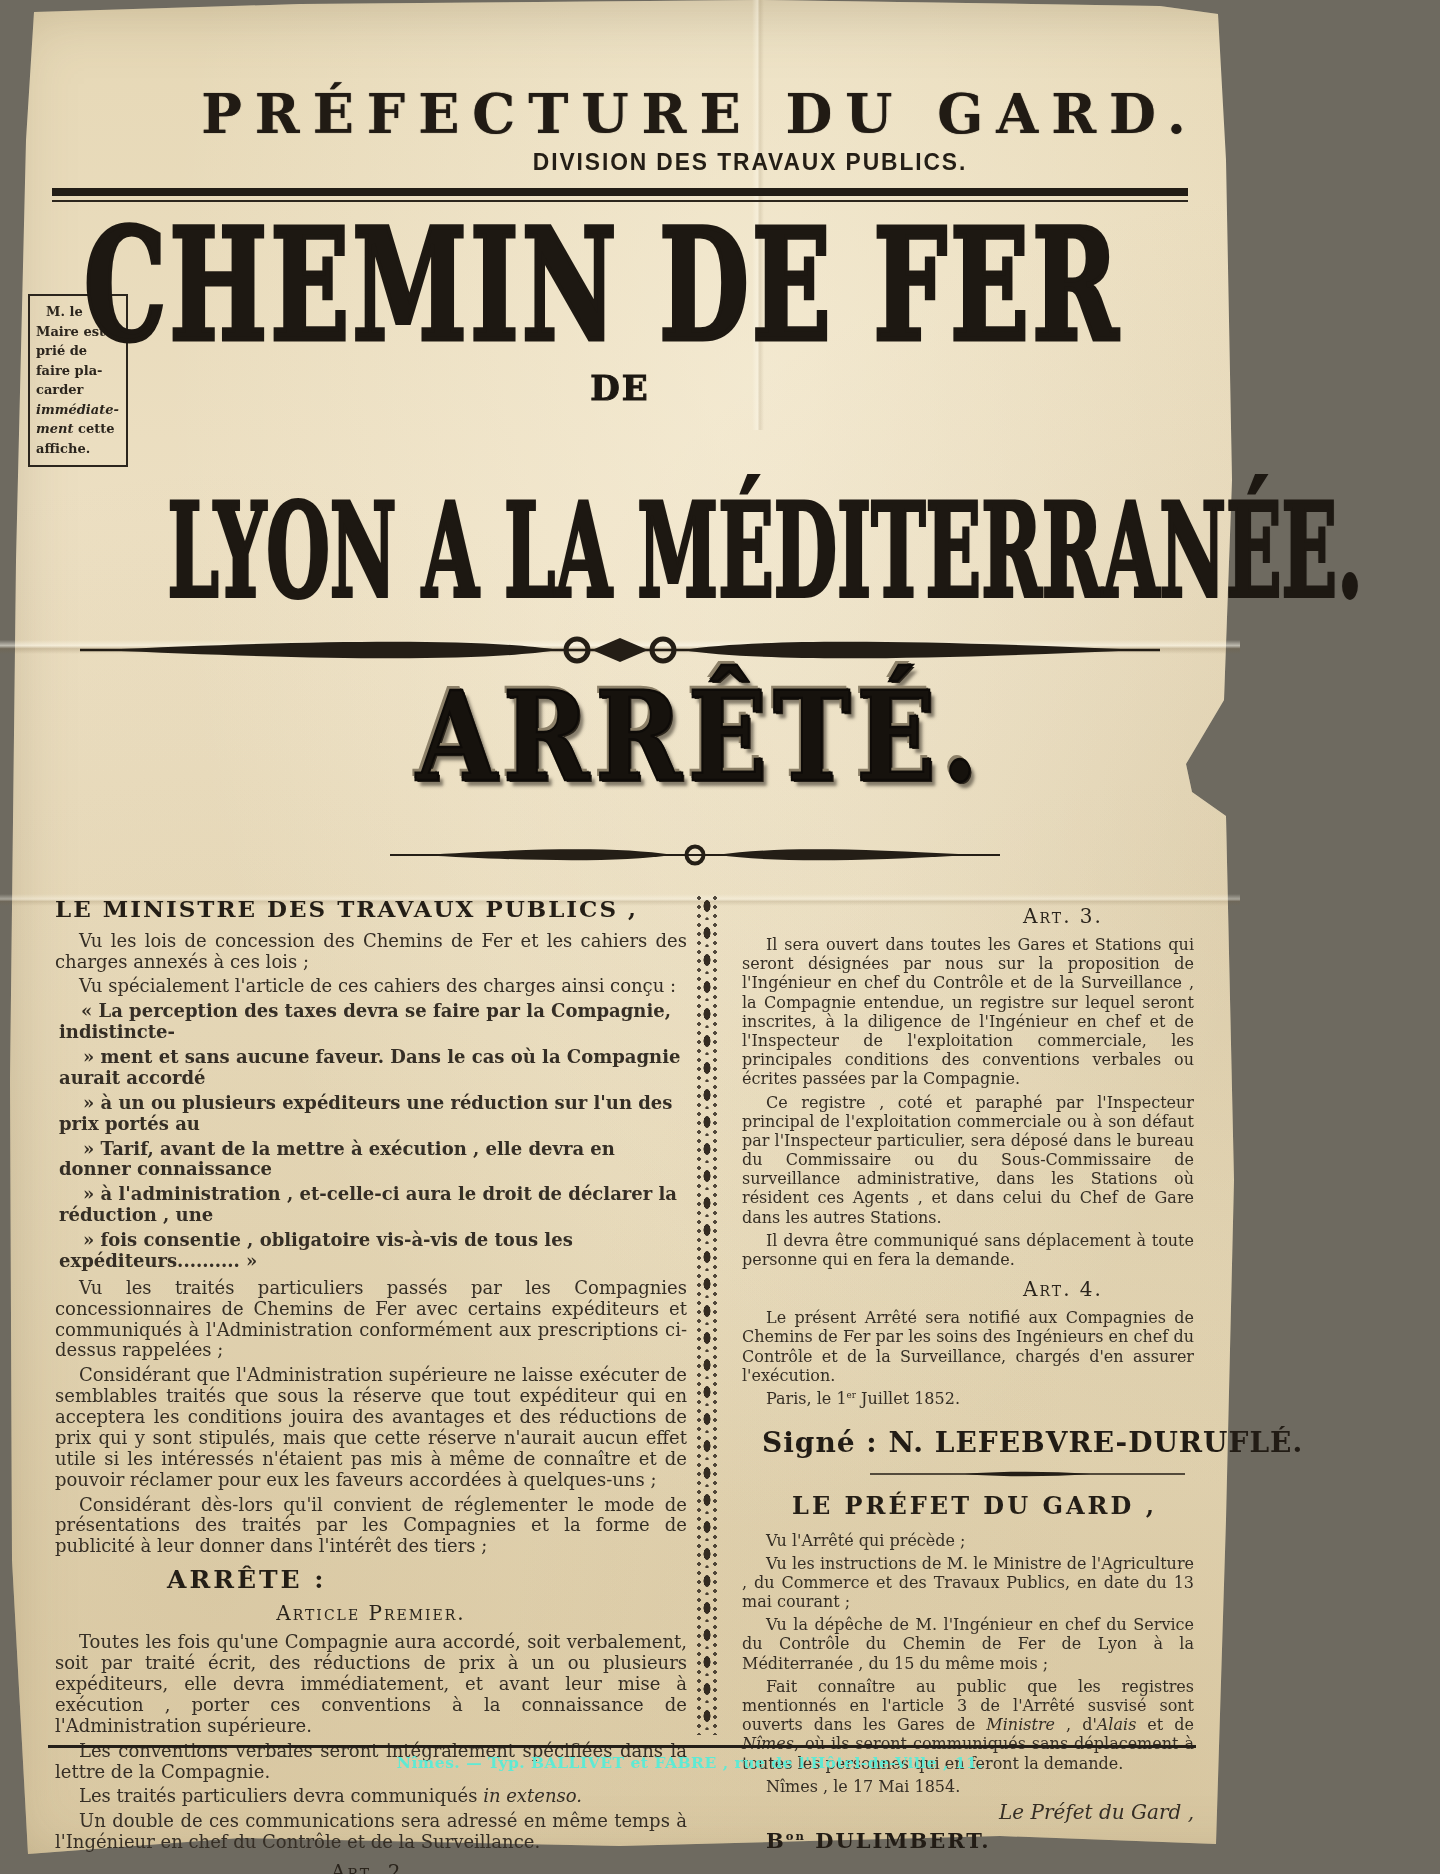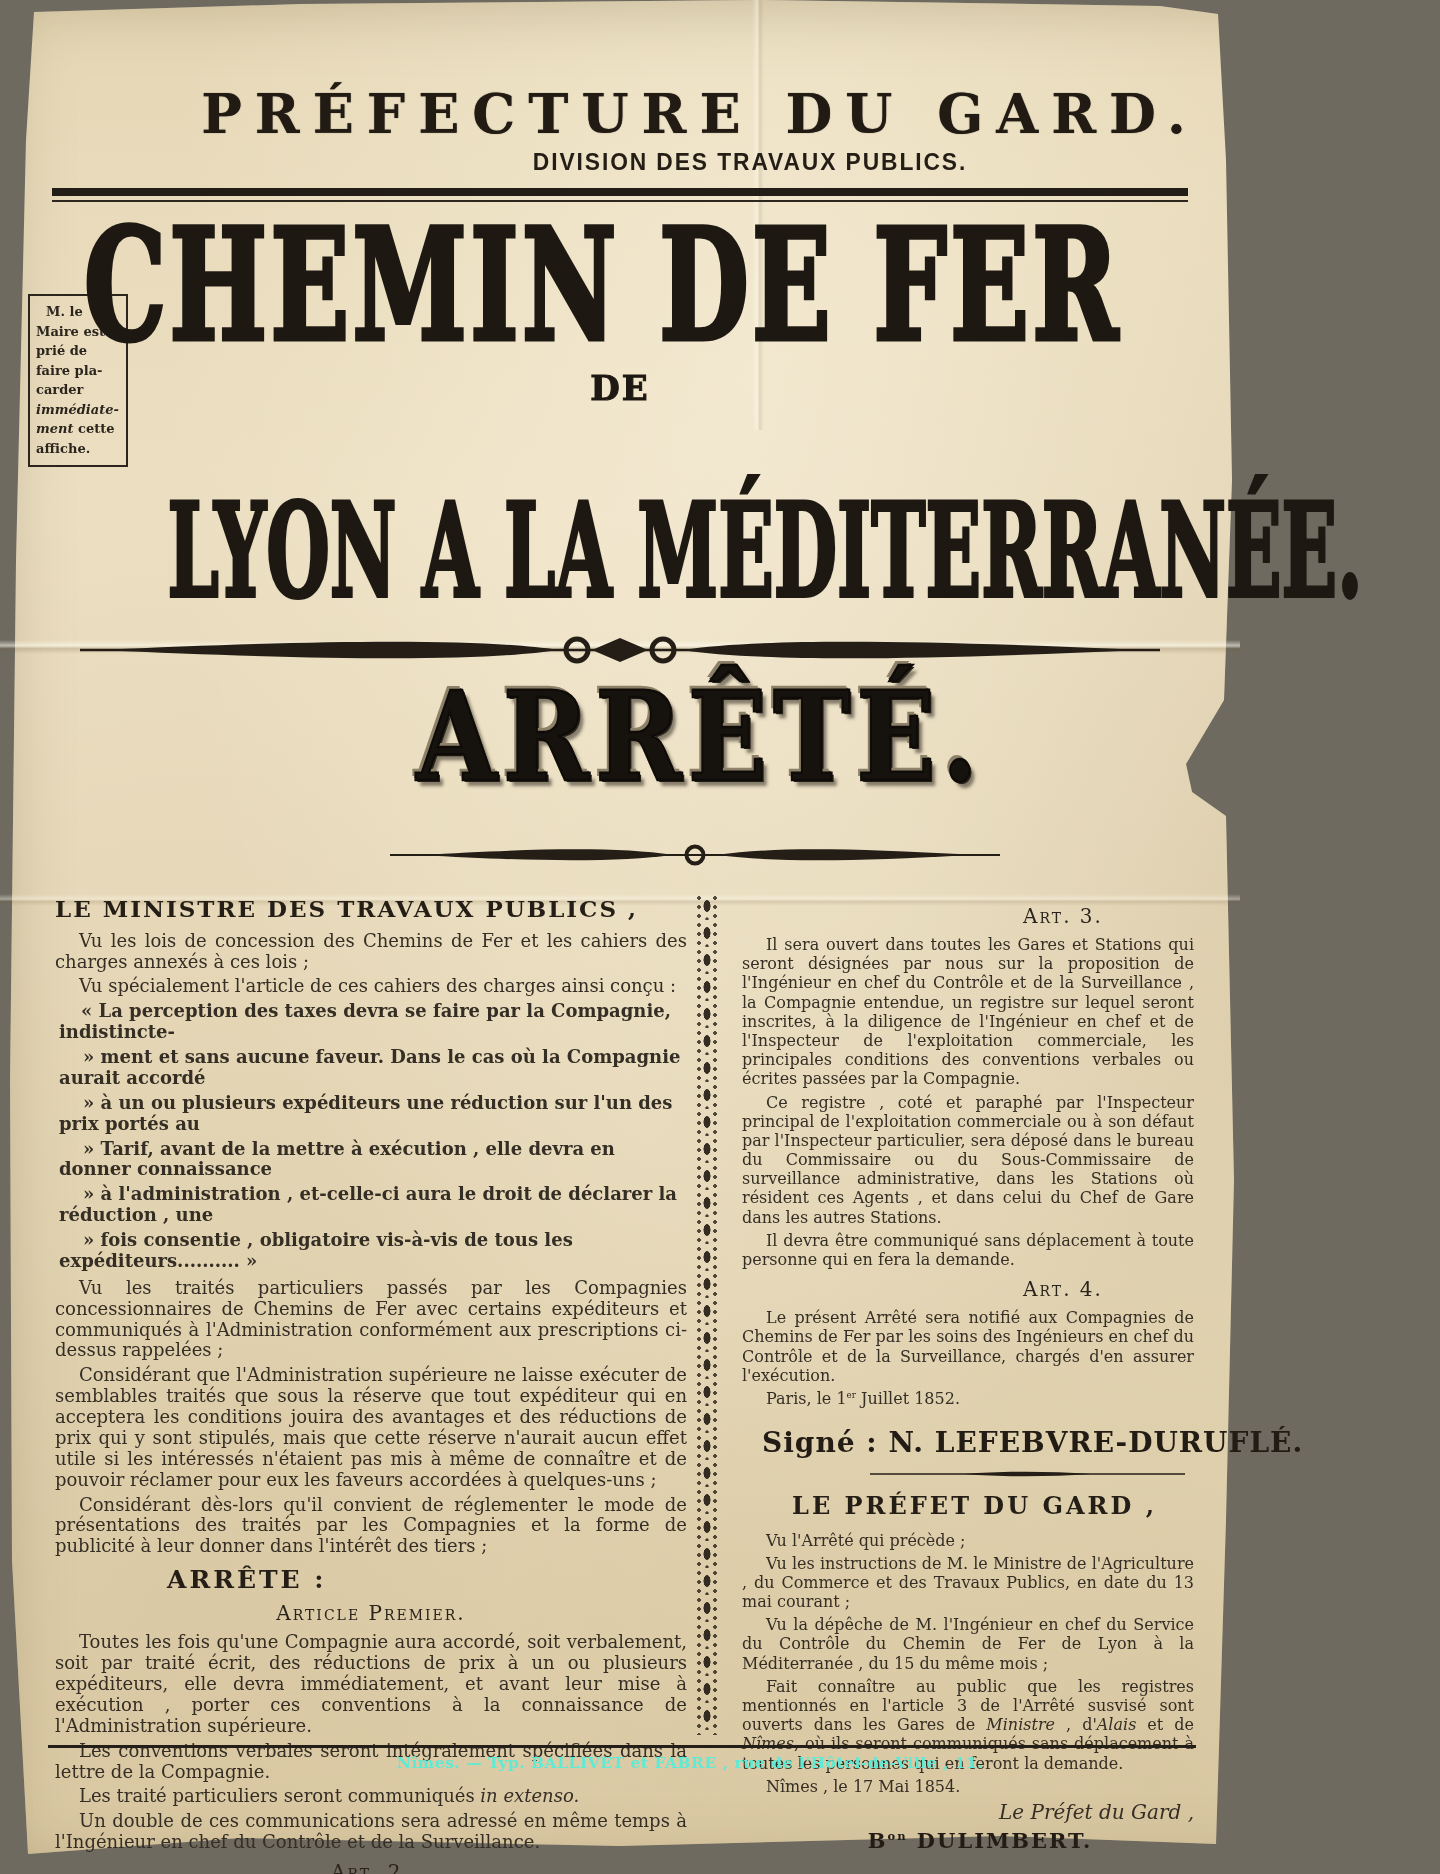--- a/index.html
+++ b/index.html
@@ -78,21 +78,21 @@
   .quote-line.first{text-indent:22px;}
   .arrete-heading{font-size:25px;font-weight:bold;letter-spacing:3px;margin:8px 0 2px 112px;color:#241e16;}
   .art-heading{font-variant:small-caps;font-size:20px;letter-spacing:2px;text-align:center;margin:8px 0 7px;color:#2a241c;}
   .art-heading.shift-right{position:relative;left:95px;}
   .it{font-style:italic;}
   .date-line{margin:8px 0 6px 28px;text-indent:0;}
   .signature{font-size:28px;font-weight:bold;letter-spacing:1px;text-align:center;margin:18px 0 6px 20px;color:#221c15;white-space:nowrap;}
   .sig-divider{display:block;margin:10px 0 14px 128px;width:315px;height:8px;}
   .prefet-heading{font-size:24px;font-weight:bold;letter-spacing:3px;margin:0 0 10px 50px;color:#241e16;white-space:nowrap;}
   .signoff-role{font-style:italic;font-size:20px;text-align:right;margin:14px 40px 6px 0;text-indent:0;}
-  .signoff-name{font-size:21px;font-weight:bold;letter-spacing:2px;text-align:center;margin:4px 28px 0 0;text-indent:0;color:#221c15;}
+  .signoff-name{font-size:21px;font-weight:bold;letter-spacing:2px;text-align:left;margin:4px 28px 0 0;text-indent:0;color:#221c15;}
   sup{font-size:.55em;vertical-align:super;line-height:0;}
 
   
   .col-divider{position:absolute;top:893px;left:695px;width:24px;height:842px;
     background-image:
       radial-gradient(ellipse 6px 10px at 12px 13px, rgba(43,35,26,.95) 55%, rgba(43,35,26,0) 62%),
       radial-gradient(circle 2px at 4px 5px, rgba(43,35,26,.8) 98%, rgba(43,35,26,0)),
       radial-gradient(circle 2px at 20px 5px, rgba(43,35,26,.8) 98%, rgba(43,35,26,0)),
       radial-gradient(circle 1.6px at 12px 26px, rgba(43,35,26,.85) 98%, rgba(43,35,26,0));
     background-size:24px 27px,24px 9px,24px 9px,24px 27px;
@@ -160,21 +160,21 @@
       <p class="quote-line">» à l'administration , et-celle-ci aura le droit de déclarer la réduction , une</p>
       <p class="quote-line">» fois consentie , obligatoire vis-à-vis de tous les expéditeurs.......... »</p>
     </div>
     <p>Vu les traités particuliers passés par les Compagnies concessionnaires de Chemins de Fer avec certains expéditeurs et communiqués à l'Administration conformément aux prescriptions ci-dessus rappelées ;</p>
     <p>Considérant que l'Administration supérieure ne laisse exécuter de semblables traités que sous la réserve que tout expéditeur qui en acceptera les conditions jouira des avantages et des réductions de prix qui y sont stipulés, mais que cette réserve n'aurait aucun effet utile si les intéressés n'étaient pas mis à même de connaître et de pouvoir réclamer pour eux les faveurs accordées à quelques-uns ;</p>
     <p>Considérant dès-lors qu'il convient de réglementer le mode de présentations des traités par les Compagnies et la forme de publicité à leur donner dans l'intérêt des tiers ;</p>
     <div class="arrete-heading">ARRÊTE :</div>
     <div class="art-heading">Article Premier.</div>
     <p>Toutes les fois qu'une Compagnie aura accordé, soit verbalement, soit par traité écrit, des réductions de prix à un ou plusieurs expéditeurs, elle devra immédiatement, et avant leur mise à exécution , porter ces conventions à la connaissance de l'Administration supérieure.</p>
     <p>Les conventions verbales seront intégralement spécifiées dans la lettre de la Compagnie.</p>
-    <p><span>Les traité particuliers seront communiqués </span><span class="it">in extenso.</span></p>
+    <p><span>Les traités particuliers devra communiqués </span><span class="it">in extenso.</span></p>
     <p>Un double de ces communications sera adressé en même temps à l'Ingénieur en chef du Contrôle et de la Surveillance.</p>
     <div class="art-heading">Art. 2.</div>
 
   </div>
 
   <div class="col col-right">
     <div class="art-heading shift-right">Art. 3.</div>
     <p>Il sera ouvert dans toutes les Gares et Stations qui seront désignées par nous sur la proposition de l'Ingénieur en chef du Contrôle et de la Surveillance , la Compagnie entendue, un registre sur lequel seront inscrites, à la diligence de l'Ingénieur en chef et de l'Inspecteur de l'exploitation commerciale, les principales conditions des conventions verbales ou écrites passées par la Compagnie.</p>
     <p>Ce registre , coté et paraphé par l'Inspecteur principal de l'exploitation commerciale ou à son défaut par l'Inspecteur particulier, sera déposé dans le bureau du Commissaire ou du Sous-Commissaire de surveillance administrative, dans les Stations où résident ces Agents , et dans celui du Chef de Gare dans les autres Stations.</p>
     <p>Il devra être communiqué sans déplacement à toute personne qui en fera la demande.</p>

